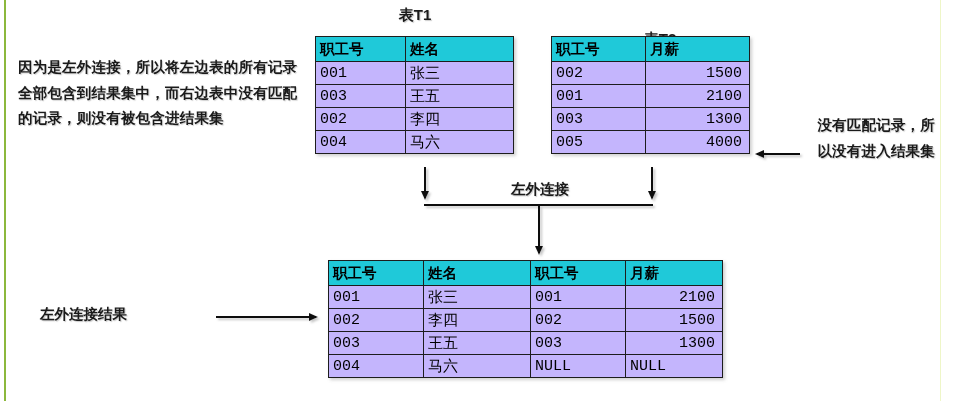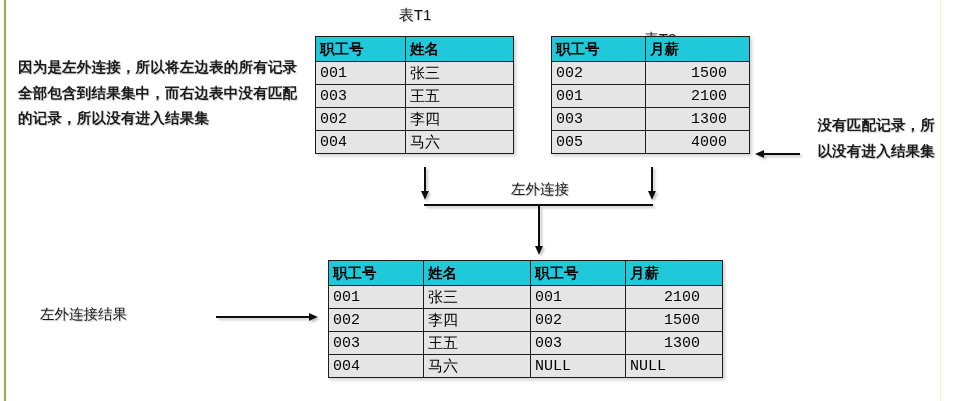--- a/index.html
+++ b/index.html
@@ -57,35 +57,35 @@
   #note-right {
     left: 805px;
     top: 112px;
     width: 130px;
     text-align: right;
     line-height: 26px;
   }
 
   .caption {
     position: absolute;
-    font-weight: normal;
+    font-weight: bold;
     font-size: 15px;
     color: #1a1a1a;
     text-shadow: 1px 1px 1px rgba(150,150,150,0.5);
   }
   #title-t1 { left: 380px; top: 6px; width: 70px; text-align: center; }
   #title-t2 { left: 625px; top: 6px; width: 70px; text-align: center; margin-top: 24px; }
   #join-label { left: 490px; top: 180px; width: 100px; text-align: center; font-size: 14.5px;}
   #result-label { left: 40px; top: 305px; width: 170px; text-align: left; font-size: 14.5px;}
 
   
   .tbl {
     position: absolute;
     border-collapse: collapse;
-    background: #e5e5e5;
+    background: #c4b5fd;
     box-shadow: 2px 2px 3px rgba(120,120,120,0.35);
   }
   .tbl td, .tbl th {
     border: 1px solid #1d1d1d;
     font-family: Liberation Mono, monospace;
     font-size: 15px;
     color: #000000;
     padding: 1px 4px;
     height: 23px;
     box-sizing: border-box;
@@ -96,21 +96,21 @@
     font-family: "Liberation Sans", "DejaVu Sans", sans-serif;
     font-weight: bold;
     font-size: 14.5px;
     text-align: left;
     height: 25px;
   }
   .tbl td.cn {
     font-family: "Liberation Sans", "DejaVu Sans", sans-serif;
     font-size: 15px;
   }
-  .tbl td.num-r { text-align: right; padding-right: 22px; }
+  .tbl td.num-r { text-align: right; padding-right: 7px; }
 
   #table-t1 { left: 315px; top: 36px; }
   #table-t1 .c0 { width: 90px; }
   #table-t1 .c1 { width: 108px; }
 
   #table-t2 { left: 551px; top: 36px; }
   #table-t2 .c0 { width: 94px; }
   #table-t2 .c1 { width: 104px; }
 
   #table-result { left: 328px; top: 260px; }
@@ -128,21 +128,21 @@
   }
 </style>
 </head>
 <body>
 
 <div id="canvas">
 
   <div class="edge-left"></div>
   <div class="edge-right"></div>
 
-  <div class="note" id="note-left">因为是左外连接，所以将左边表的所有记录全部包含到结果集中，而右边表中没有匹配的记录，所以没有进入结果集</div>
+  <div class="note" id="note-left">因为是左外连接，所以将左边表的所有记录全部包含到结果集中，而右边表中没有匹配的记录，则没有被包含进结果集</div>
 
   <div class="note" id="note-right">没有匹配记录，所以没有进入结果集</div>
 
   <div class="caption" id="title-t1">表T1</div>
   <div class="caption" id="title-t2">表T2</div>
 
   <table class="tbl" id="table-t1">
     <thead>
       <tr>
         <th class="c0">职工号</th>

